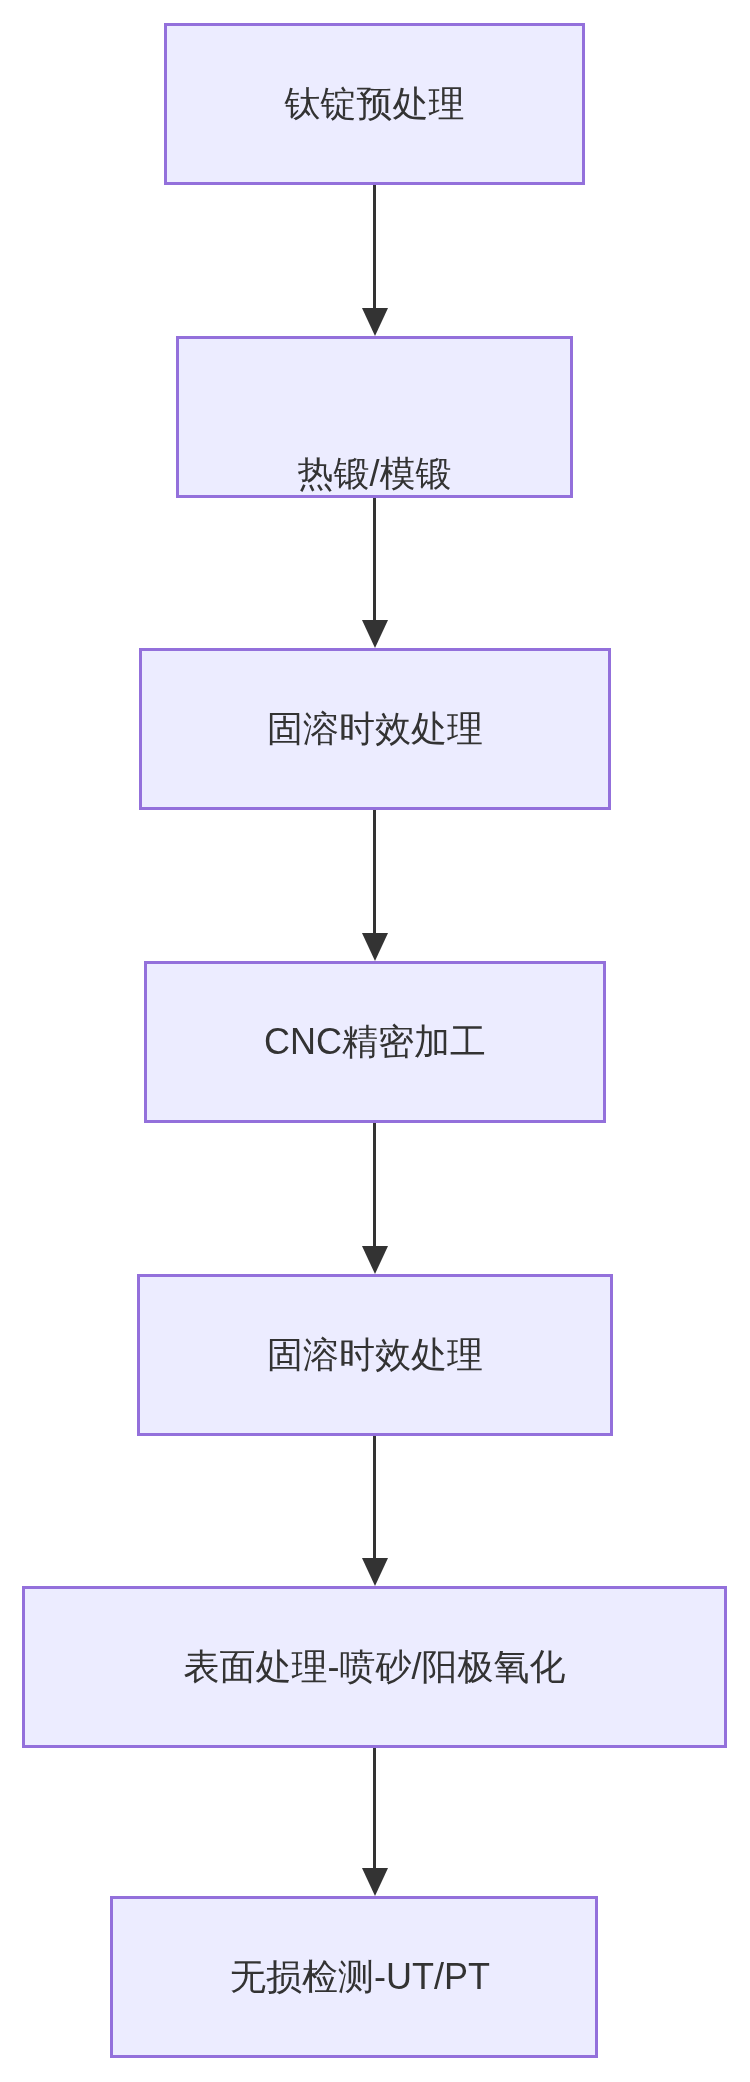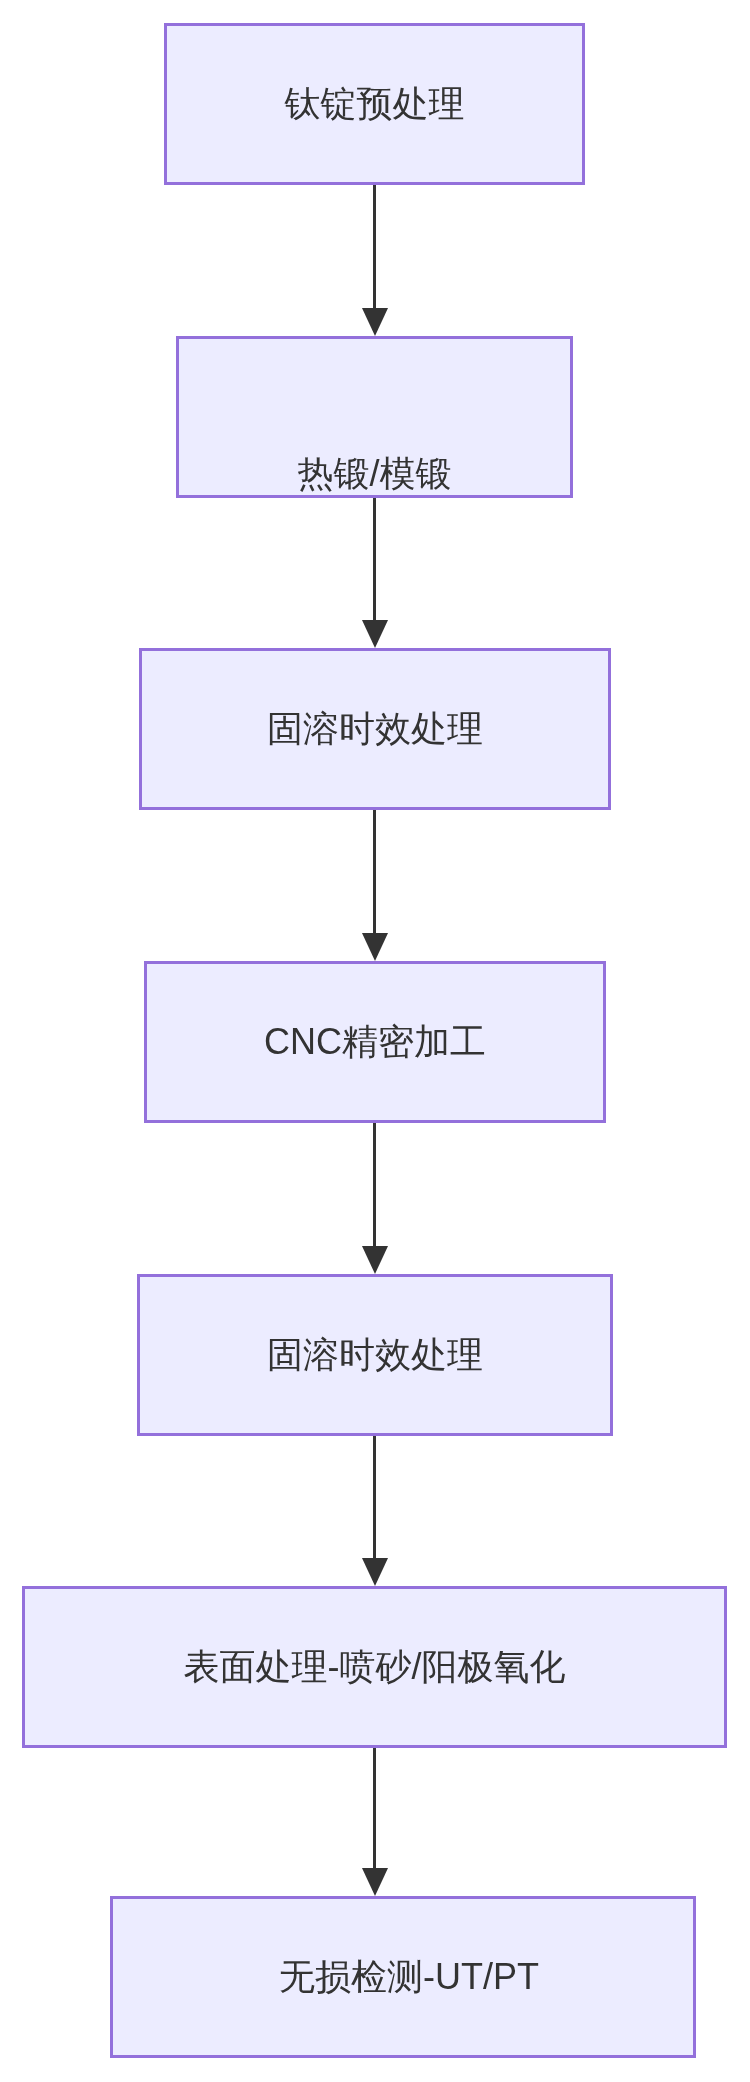--- a/index.html
+++ b/index.html
@@ -29,21 +29,21 @@
     line-height: 1.2;
     white-space: nowrap;
     text-align: center;
   }
   .n1 { left: 164px; top: 23px;   width: 421px; }
   .n2 { left: 176px; top: 336px;  width: 397px; align-items: flex-end; }
   .n3 { left: 139px; top: 648px;  width: 472px; }
   .n4 { left: 144px; top: 961px;  width: 462px; }
   .n5 { left: 137px; top: 1274px; width: 476px; }
   .n6 { left: 22px;  top: 1586px; width: 705px; text-align: center; }
-  .n7 { left: 110px; top: 1896px; width: 586px; padding-left: 12px; }
+  .n7 { left: 110px; top: 1896px; width: 488px; padding-left: 12px; }
 
   .arrow {
     position: absolute;
     left: 362px;
     width: 26px;
   }
   .a1 { top: 185px;  height: 151px; }
   .a2 { top: 498px;  height: 150px; }
   .a3 { top: 810px;  height: 151px; }
   .a4 { top: 1123px; height: 151px; }

